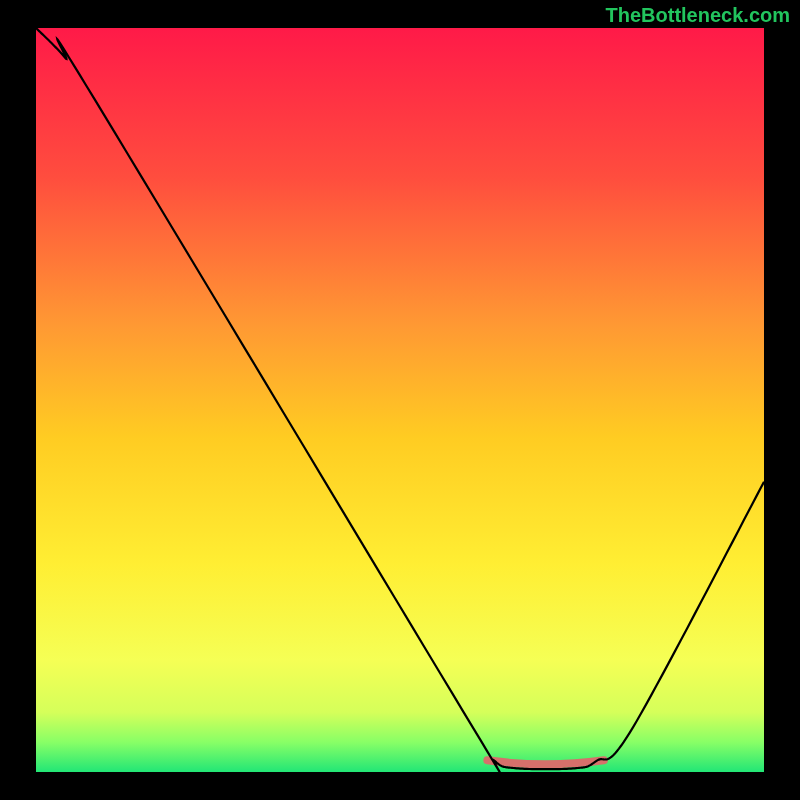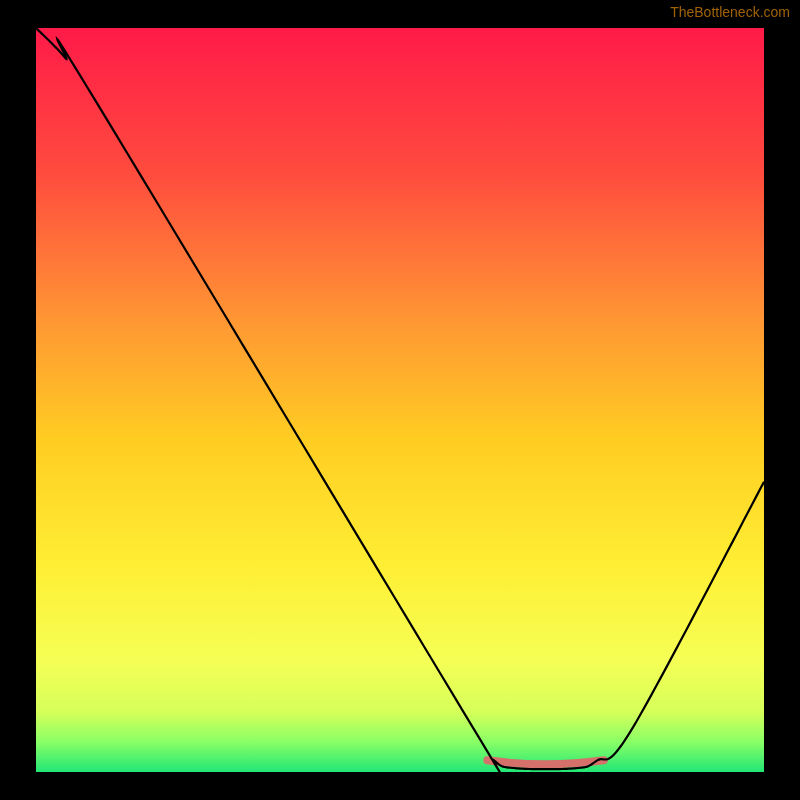--- a/index.html
+++ b/index.html
@@ -2,23 +2,23 @@
 <html><head>
 <meta charset="utf-8">
 <style>
   * { margin: 0; padding: 0; box-sizing: border-box; }
   html, body { width: 800px; height: 800px; background: #000; font-family: Arial, sans-serif; }
   .container { position: relative; width: 800px; height: 800px; }
   .attribution {
     position: absolute;
     top: 4px;
     right: 10px;
-    color: #a16207;
-    font-size: 14px;
-    font-weight: 400;
+    color: #22c55e;
+    font-size: 20px;
+    font-weight: 700;
     z-index: 10;
   }
   .plot {
     position: absolute;
     left: 36px;
     top: 28px;
     width: 728px;
     height: 744px;
   }
   .plot svg { display: block; }

